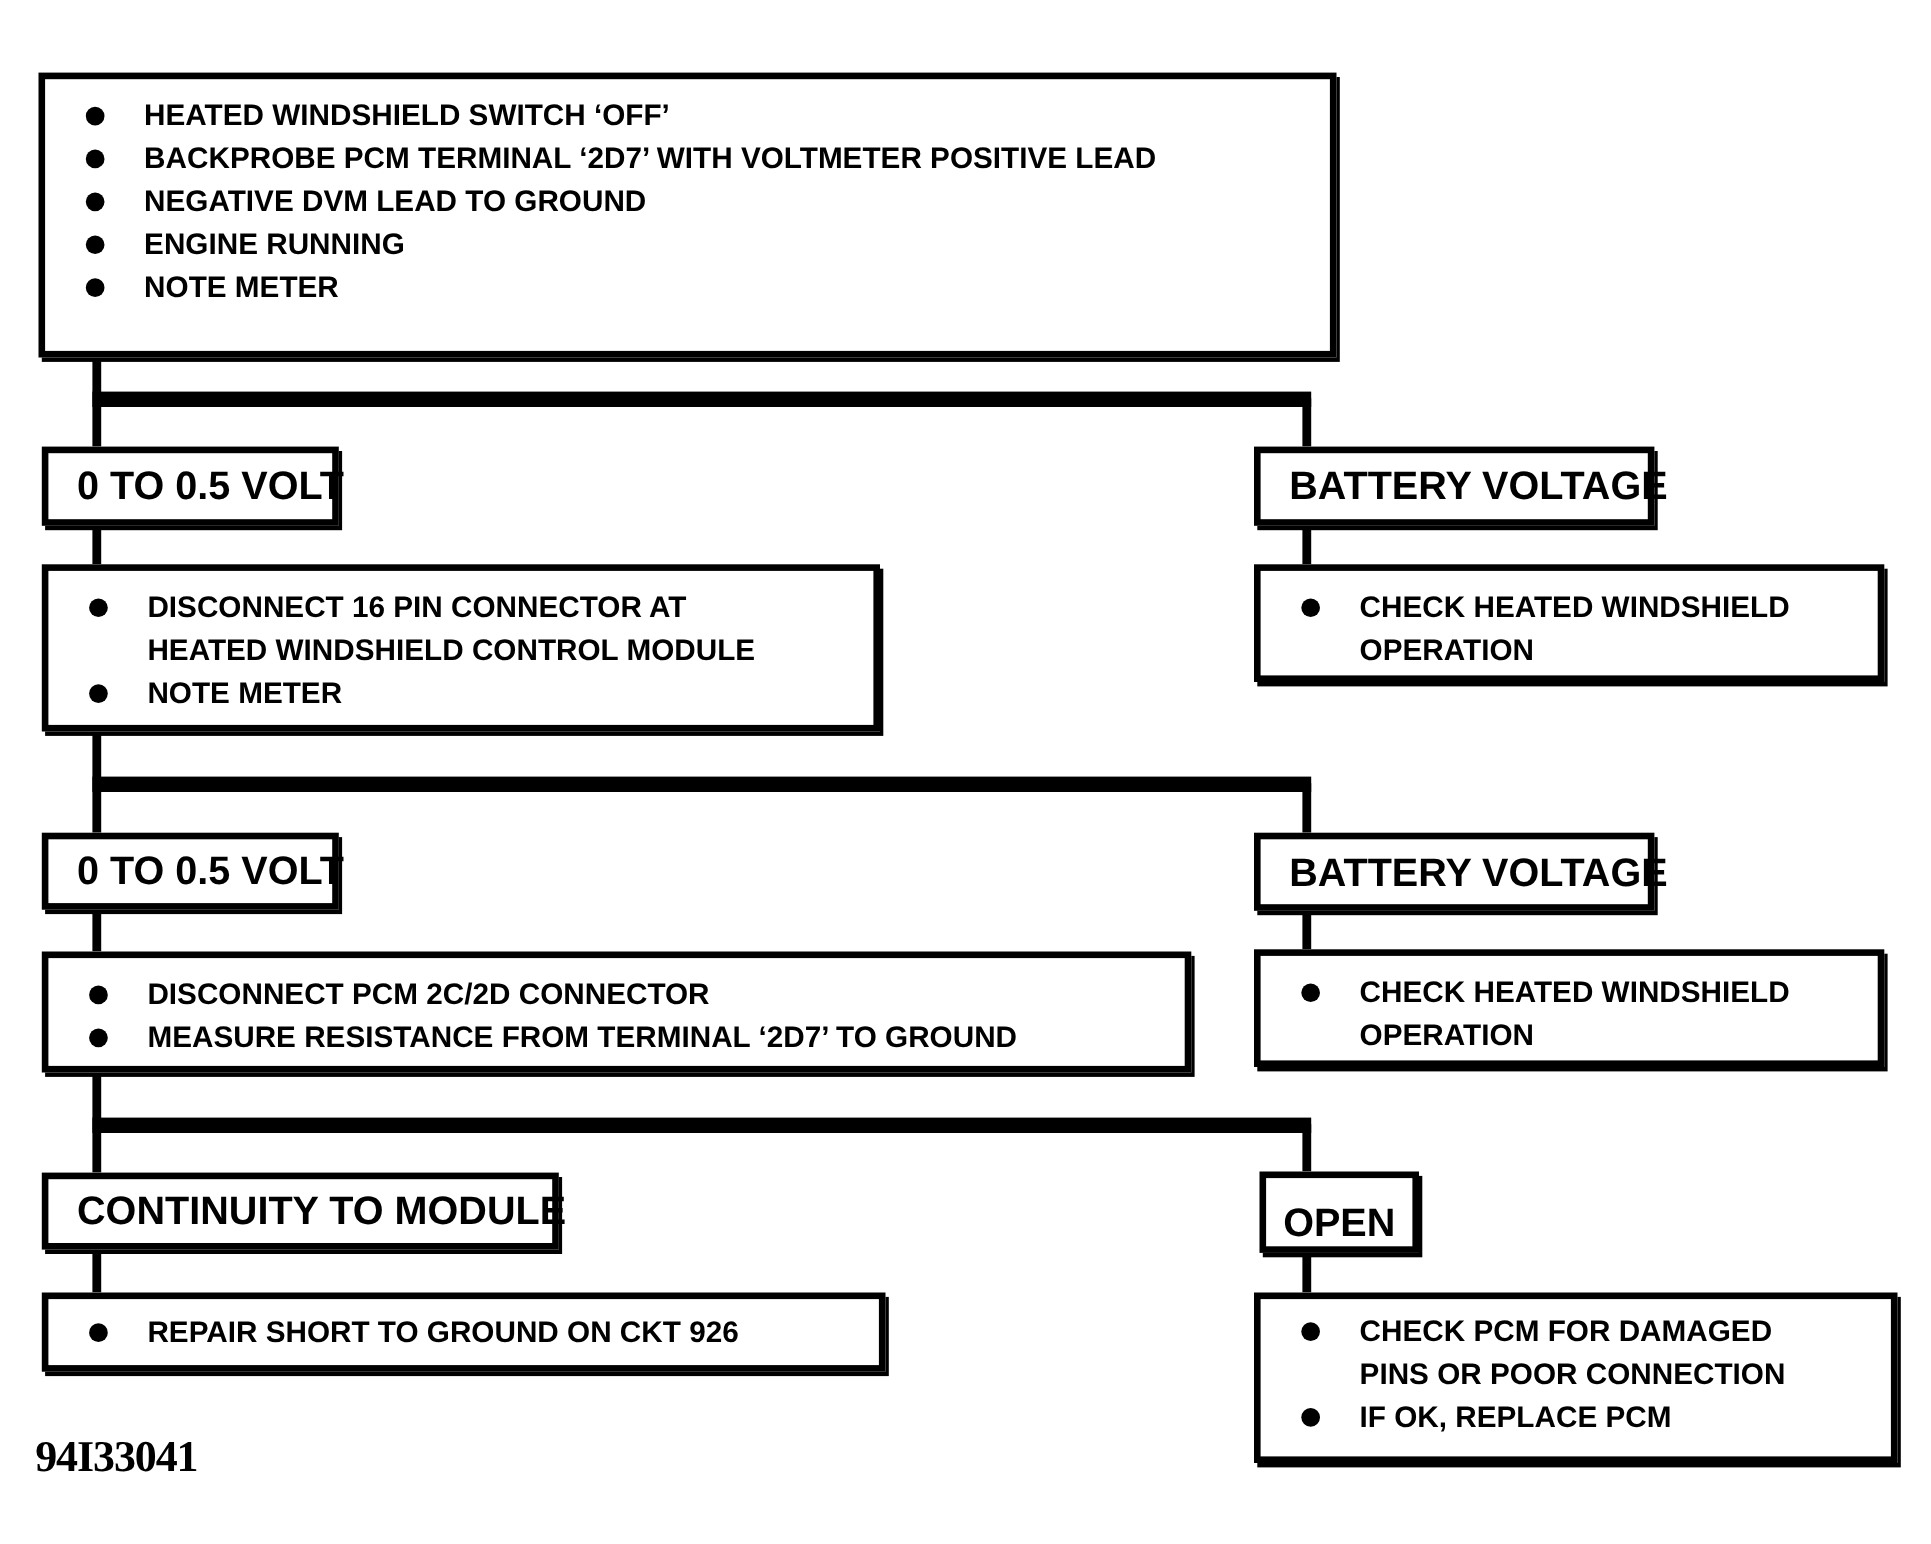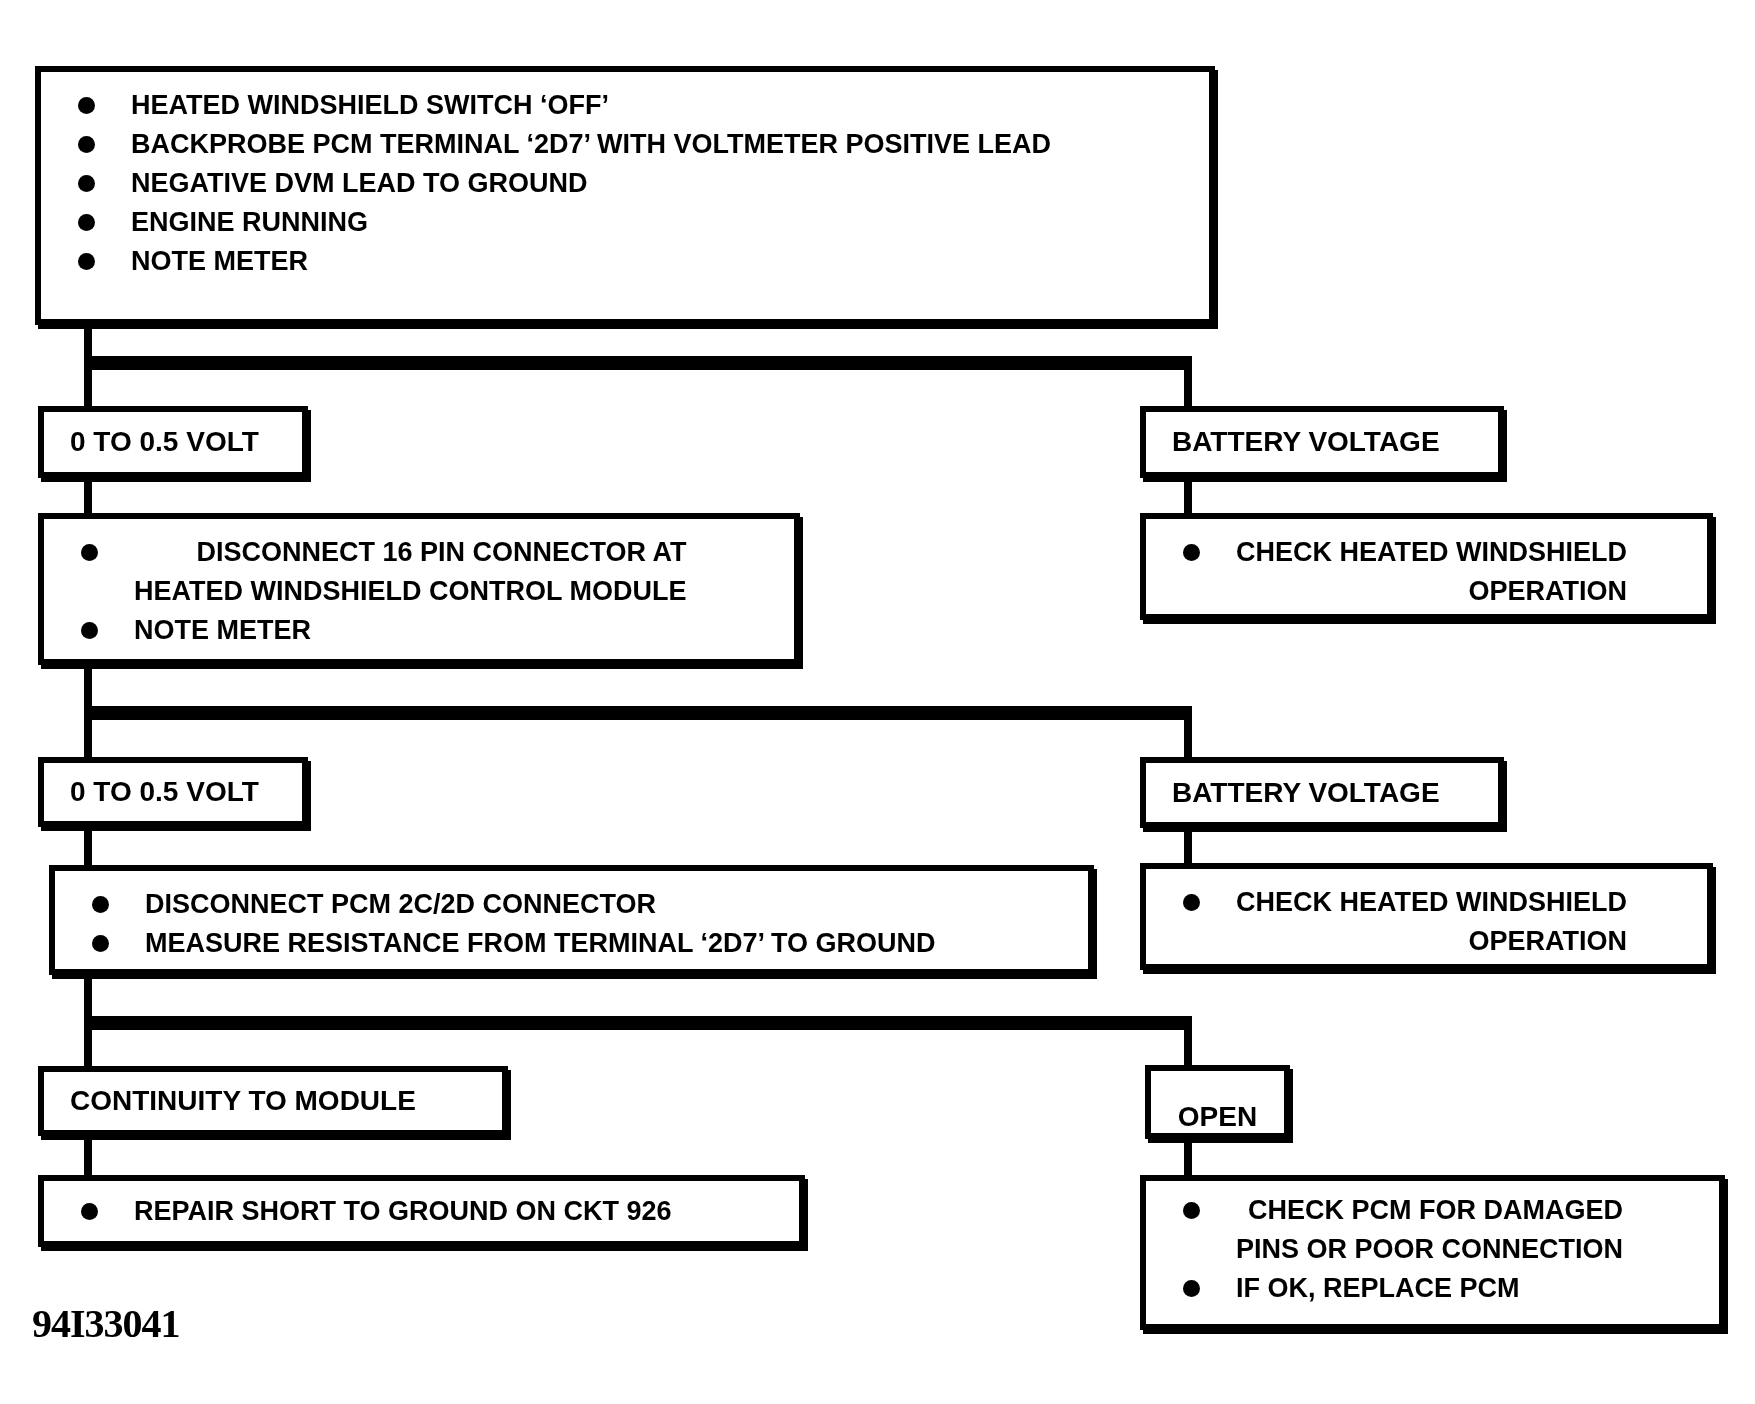--- a/index.html
+++ b/index.html
@@ -8,40 +8,40 @@
     font-family:"Liberation Sans", sans-serif; color:#000;
   }
   .box {
     position:absolute; background:#fff; border:6px solid #000;
     box-sizing:border-box; box-shadow:3px 4px 0 #000;
   }
   .vline { position:absolute; width:8px; background:#000; }
   .hbar  { position:absolute; height:14px; background:#000; }
 
   .step { padding-top:14px; }
-  .brow { display:flex; align-items:flex-start;text-align:right; }
+  .brow { display:flex; align-items:flex-start; }
   .dot  { width:17px; height:17px; border-radius:50%; background:#000;
           margin:11px 36px 0 37px; flex:none; }
   .btxt { font-weight:bold; font-size:27px; line-height:39px; white-space:nowrap; }
 
   .result {
     display:flex; align-items:center; padding-left:26px;
-    font-weight:bold; font-size:28px; white-space:nowrap;
+    font-weight:bold; font-size:36px; white-space:nowrap;
   }
   .vcenter { display:flex; align-items:center; padding-top:0; }
 
   
   #box-step1        { left:35px;  top:66px;   width:1180px; height:259px; }
   #box-b1-left      { left:38px;  top:406px;  width:270px;  height:72px; }
   #box-b1-right     { left:1140px;top:406px;  width:364px;  height:72px; }
   #box-step2-left   { left:38px;  top:513px;  width:762px;  height:152px; }
   #box-step2-right  { left:1140px;top:513px;  width:573px;  height:107px; }
   #box-b2-left      { left:38px;  top:757px;  width:270px;  height:70px; }
   #box-b2-right     { left:1140px;top:757px;  width:364px;  height:71px; }
-  #box-step3-left   { left:49px;  top:865px;  width:1045px; height:110px; }
+  #box-step3-left   { left:38px;  top:865px;  width:1045px; height:110px; }
   #box-step3-right  { left:1140px;top:863px;  width:573px;  height:107px; }
   #box-b3-left      { left:38px;  top:1066px; width:470px;  height:70px; }
   #box-b3-right     { left:1145px;top:1065px; width:145px;  height:74px;
                       justify-content:center; padding-left:0;align-items:flex-end; }
   #box-step4-left   { left:38px;  top:1175px; width:767px;  height:72px; }
   #box-step4-right  { left:1140px;top:1175px; width:585px;  height:155px; padding-top:10px; }
 
   #vl-a { left:84px;   top:325px;  height:81px; }
   #hb-1 { left:84px;   top:356px;  width:1108px; }
   #vl-b { left:1184px; top:362px;  height:44px; }

